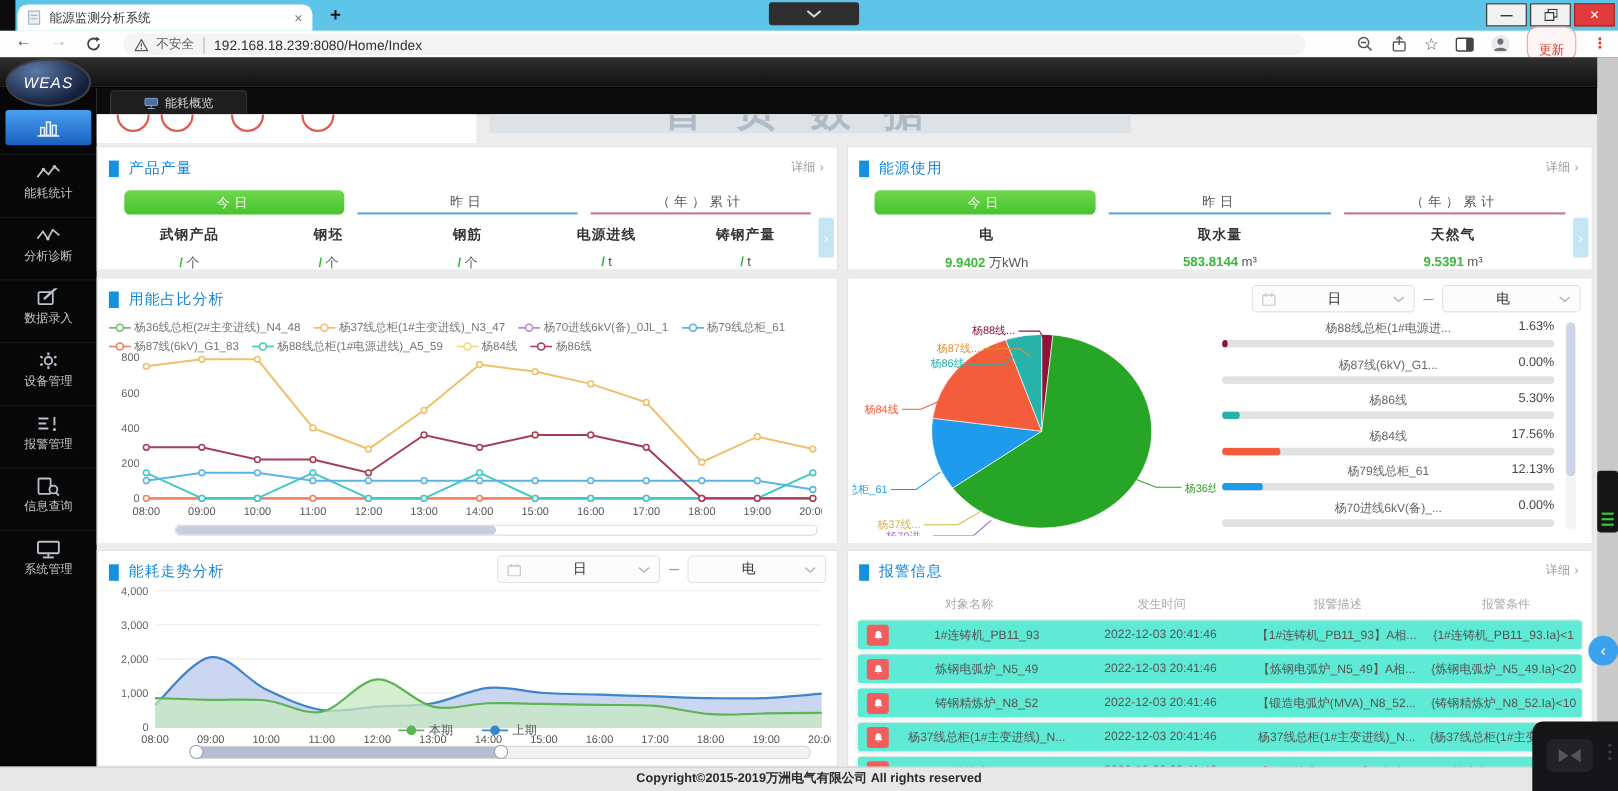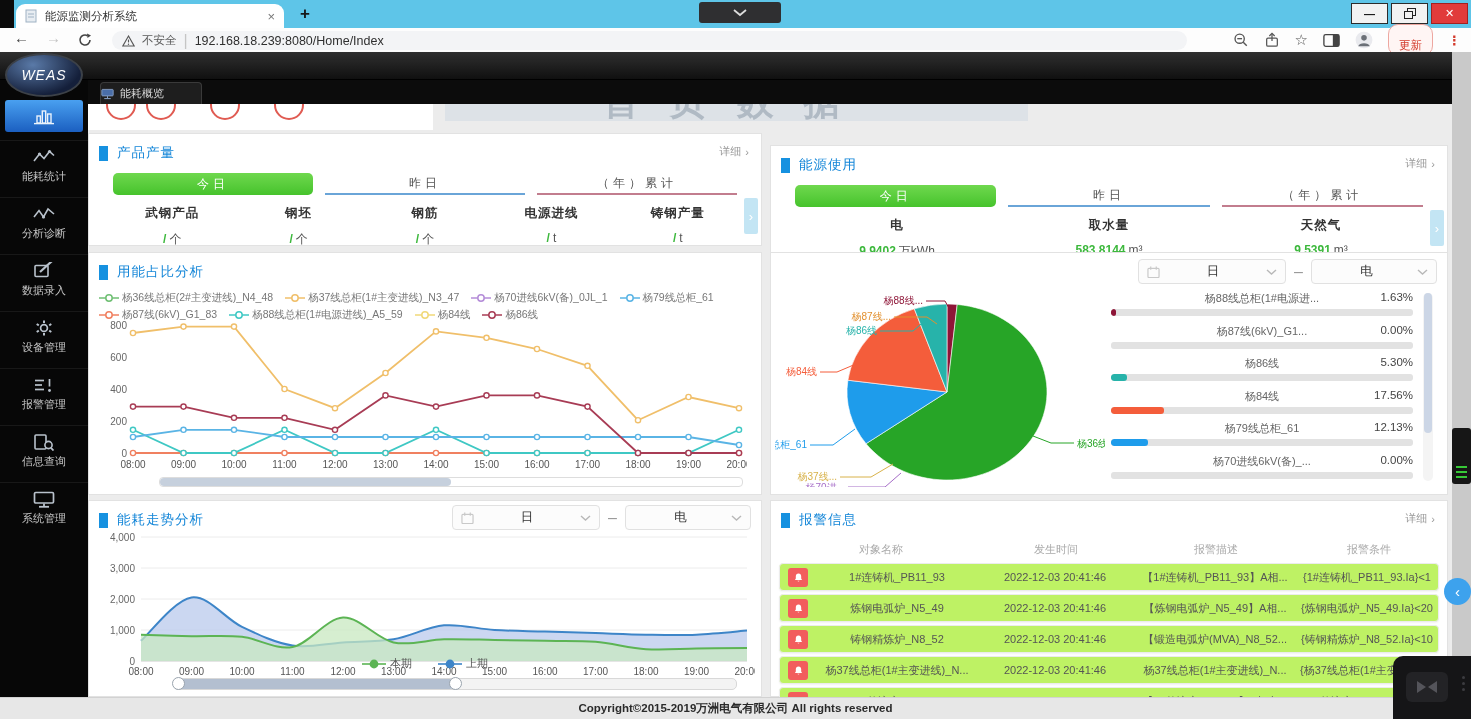--- a/index.html
+++ b/index.html
@@ -51,34 +51,34 @@
 
   
   #sidebar{position:absolute;left:0;top:80px;width:88px;height:617px;background:#070707}
   .sbactive{margin:20px 5px 8px;height:32px;border-radius:3px;background:linear-gradient(#49a0f0,#1b5fc0);
             display:flex;align-items:center;justify-content:center}
   .sbitem{height:57px;border-top:1px solid #181818;display:flex;flex-direction:column;align-items:center;padding-top:7px;gap:4px;box-sizing:border-box}
   .sbitem .lb{width:46px;font-size:11px;color:#c5c5c5;line-height:13px;text-align:center}
 
   
   #tabstrip{position:absolute;left:88px;top:80px;width:1364px;height:24px;background:#0c0c0c}
-  .wtab{position:absolute;left:12px;top:2px;width:102px;height:22px;background:#1e1e1e;border:1px solid #3a3a3a;border-bottom:none;
-        border-radius:4px 4px 0 0;display:flex;align-items:center;gap:6px;box-sizing:border-box}
+  .wtab{position:absolute;left:12px;top:2px;width:125px;height:22px;background:#1e1e1e;border:1px solid #3a3a3a;border-bottom:none;
+        border-radius:4px 4px 0 0;display:flex;align-items:center;justify-content:center;gap:6px;box-sizing:border-box}
   .wtab .tl{font-size:11px;color:#d8d8d8}
 
   
   #content{position:absolute;left:88px;top:104px;width:1364px;height:593px;background:#ececec}
   .whiteblk{position:absolute;left:0;top:0;width:345px;height:26px;background:#fff;overflow:hidden}
   .redc{position:absolute;width:26px;height:26px;border:2px solid #e05b52;border-radius:50%;top:-14px}
   .banner{position:absolute;left:357px;top:0;width:583px;height:17px;background:#dde2e7;overflow:hidden}
   .banner span{position:absolute;top:-27px;left:0;right:0;text-align:center;font-size:37px;font-weight:bold;color:#b0bac4;letter-spacing:30px}
 
   .card{position:absolute;background:#fff;border:1px solid #e2e2e2;box-sizing:border-box}
   #card-product{left:0;top:29px;width:674px;height:113px}
-  #card-energy{left:682px;top:41px;width:678px;height:113px}
+  #card-energy{left:682px;top:29px;width:678px;height:113px}
   #card-share{left:0;top:148px;width:674px;height:243px}
   #card-pie{left:682px;top:148px;width:678px;height:243px}
   #card-trend{left:0;top:396px;width:674px;height:197px}
   #card-alarm{left:682px;top:396px;width:678px;height:197px}
 
   .phead{display:flex;align-items:center;height:26px;padding:6px 10px 0}
   .bullet{width:9px;height:15px;background:#1691e0;margin-right:9px}
   .ptitle{color:#1486d8;font-weight:normal;font-size:13.5px;letter-spacing:1px}
   .detail{position:absolute;right:12px;top:10px;font-size:11px;color:#999;display:flex;gap:4px;align-items:center}
 
@@ -125,21 +125,21 @@
   #trendsvg{position:absolute;left:6px;top:30px}
   #trendlegend{position:absolute;bottom:25px;left:0;right:0;display:flex;justify-content:center;gap:26px;font-size:11px;color:#555}
   .tlg{display:flex;align-items:center;gap:4px}
   #slider2{position:absolute;left:84px;right:24px;bottom:6px;height:10px;background:#f3f3f3;border:1px solid #d8d8d8;border-radius:5px}
   #slider2 .fill{position:absolute;left:0;top:0;bottom:0;width:50%;background:#b3bfd0;border-radius:5px}
   .knob{position:absolute;top:-2.5px;width:13px;height:13px;background:#fff;border:1px solid #9aa4ae;border-radius:50%;box-sizing:border-box}
 
   .ahdr{display:flex;padding:9px 10px 3px;font-size:11px;color:#aaa}
   .ahdr div{text-align:center}
   .hc1{width:200px}.hc2{width:150px}.hc3{width:170px}.hc4{flex:1}
-  .arow{display:flex;align-items:center;height:26px;margin:3px 8px;background:#bef264;border:1px solid #ececec;border-radius:4px;
+  .arow{display:flex;align-items:center;height:26px;margin:3px 8px;background:#5eead4;border:1px solid #ececec;border-radius:4px;
         box-shadow:0 1px 2px rgba(0,0,0,.05);font-size:11px;color:#555}
   .bell{width:20px;height:19px;background:#f25d5d;border-radius:3px;margin:0 6px 0 8px;display:flex;align-items:center;justify-content:center;flex:none}
   .ac1{width:166px;text-align:center;white-space:nowrap;overflow:hidden;text-overflow:ellipsis}
   .ac2{width:150px;text-align:center;white-space:nowrap}
   .ac3{width:170px;text-align:center;white-space:nowrap;overflow:hidden;text-overflow:ellipsis}
   .ac4{flex:1;text-align:center;white-space:nowrap;overflow:hidden;text-overflow:ellipsis;padding-right:4px}
 
   
   #footer{position:absolute;left:0;top:697px;width:1471px;height:22px;background:#e7e7e7;border-top:1px solid #d2d2d2;
           text-align:center;font-size:11.5px;font-weight:bold;color:#2a2a2a;line-height:21px;box-sizing:border-box;z-index:5}

